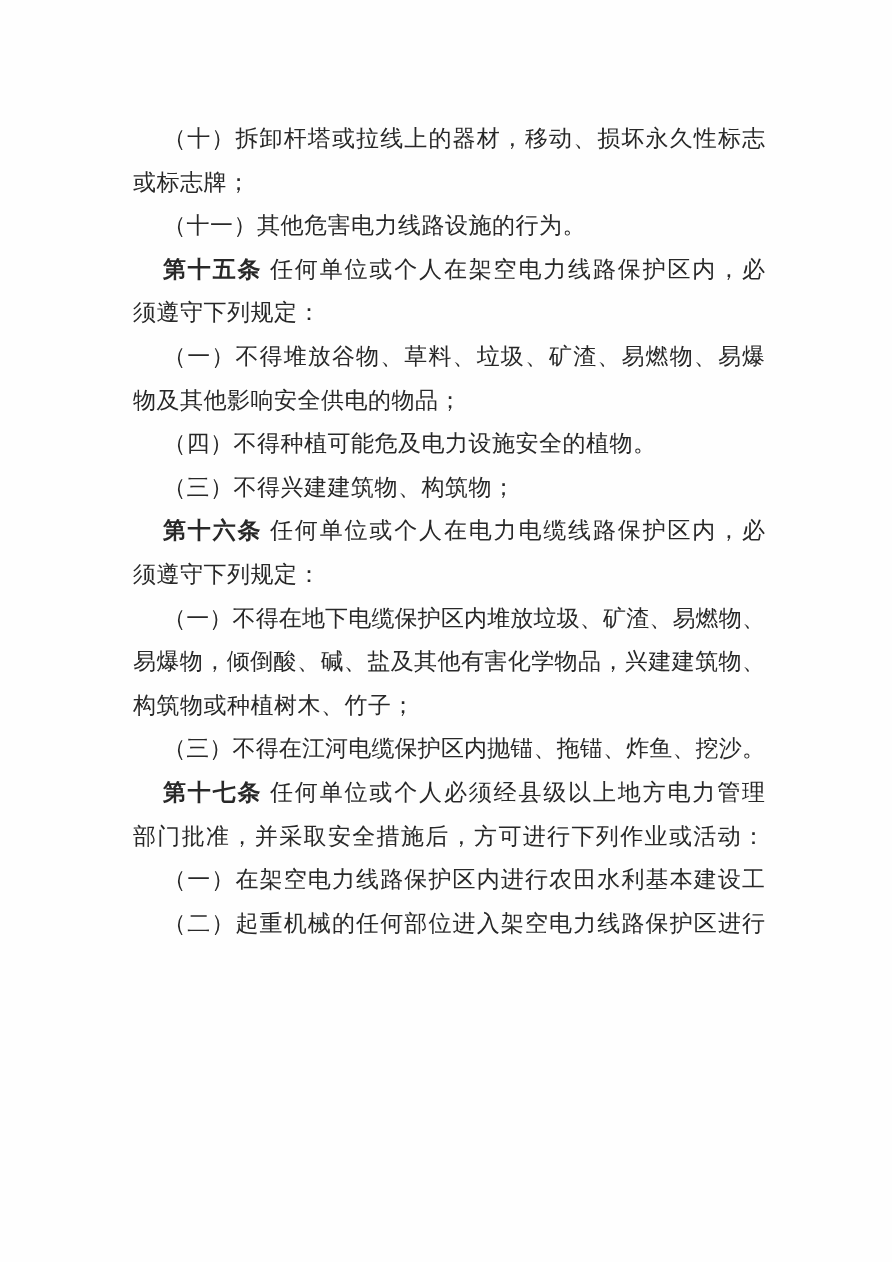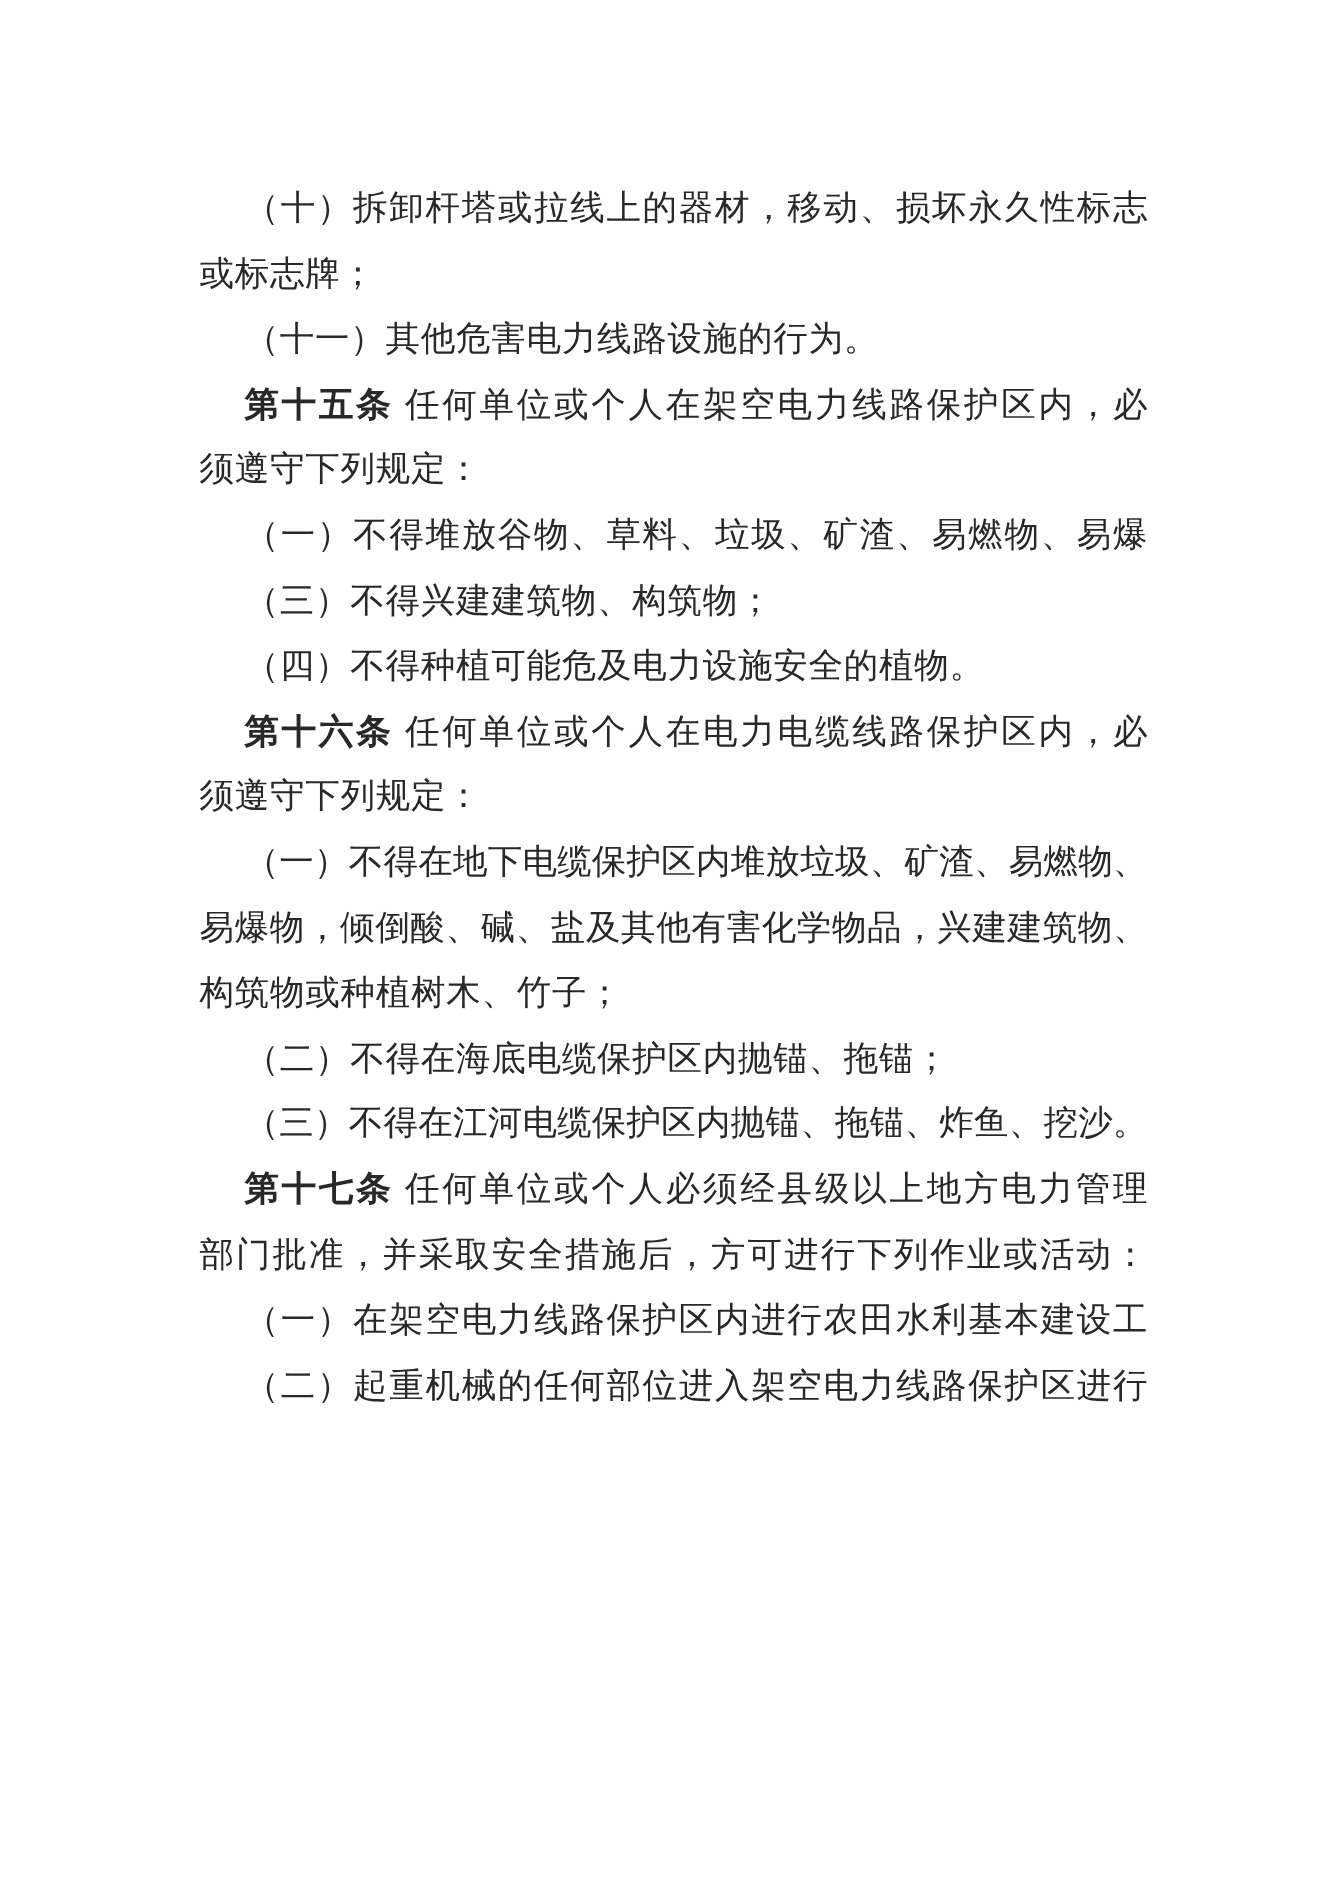--- a/index.html
+++ b/index.html
@@ -132,22 +132,23 @@
         <span>矿</span>
         <span>渣</span>
         <span>、</span>
         <span>易</span>
         <span>燃</span>
         <span>物</span>
         <span>、</span>
         <span>易</span>
         <span>爆</span>
       </div>
+      <div class="line">物及其他影响安全供电的物品；</div>
+      <div class="line indent">（四）不得种植可能危及电力设施安全的植物。</div>
       <div class="line indent">（三）不得兴建建筑物、构筑物；</div>
-      <div class="line indent">（四）不得种植可能危及电力设施安全的植物。</div>
       <div class="line indent just">
         <span class="b">第</span>
         <span class="b">十</span>
         <span class="b">六</span>
         <span class="b">条</span>
         <span>&nbsp;</span>
         <span>任</span>
         <span>何</span>
         <span>单</span>
         <span>位</span>
@@ -220,21 +221,20 @@
         <span>品</span>
         <span>，</span>
         <span>兴</span>
         <span>建</span>
         <span>建</span>
         <span>筑</span>
         <span>物</span>
         <span>、</span>
       </div>
       <div class="line">构筑物或种植树木、竹子；</div>
-      <div class="line indent">（二）不得在海底电缆保护区内抛锚、拖锚；</div>
       <div class="line indent just">
         <span>（</span>
         <span>三</span>
         <span>）</span>
         <span>不</span>
         <span>得</span>
         <span>在</span>
         <span>江</span>
         <span>河</span>
         <span>电</span>

